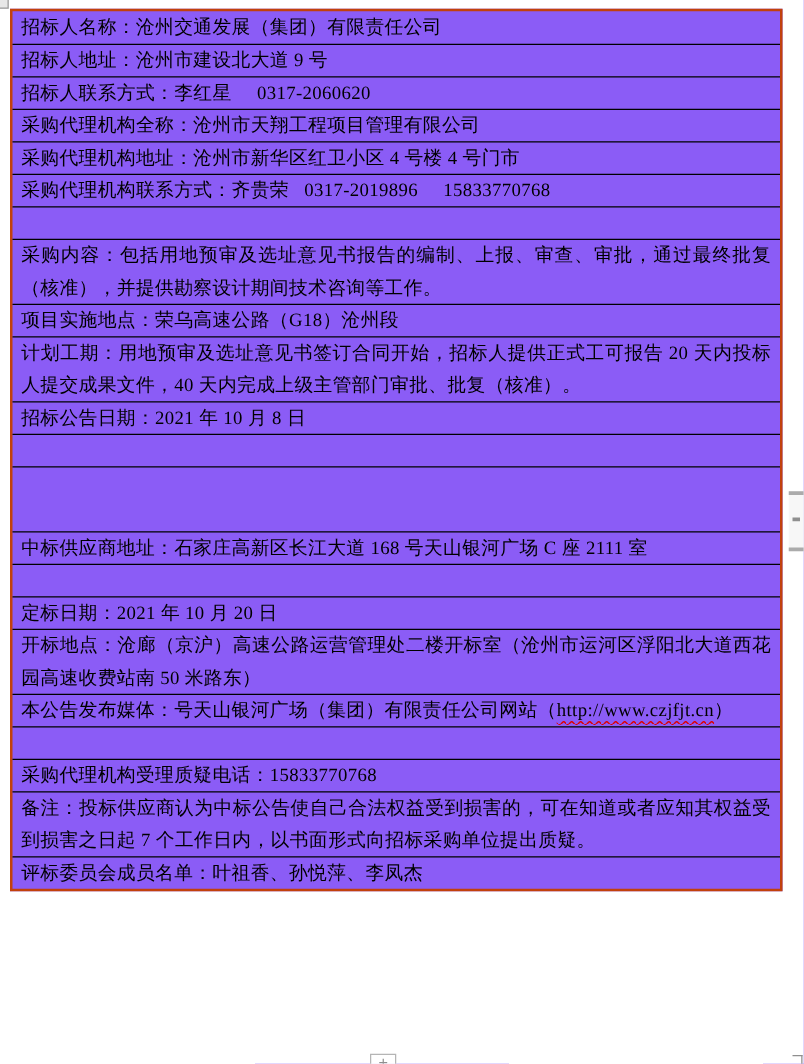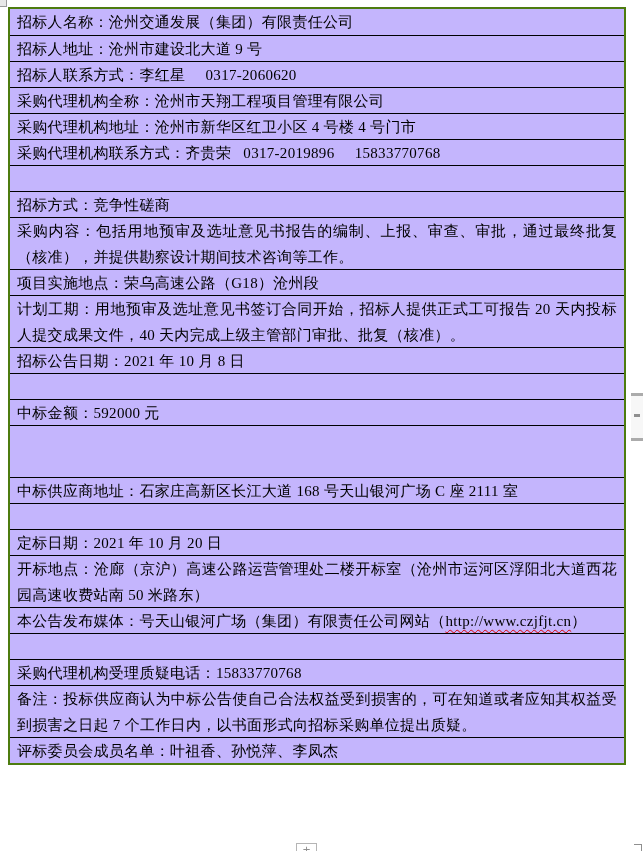--- a/index.html
+++ b/index.html
@@ -4,21 +4,21 @@
 <style>
   html,body{margin:0;padding:0;}
   body{
     width:643px;height:851px;position:relative;overflow:hidden;
     background:#ffffff;
     font-family:"Liberation Serif","DejaVu Serif",serif;
     color:#000;
   }
   .doc-table{
     position:absolute;left:8px;top:7px;width:618px;
-    border:2px solid #4d7c0f;box-sizing:border-box;background:#c4b5fd;
+    border:2px solid #c2410c;box-sizing:border-box;background:#8b5cf6;
   }
   .row{
     position:relative;border-top:1px solid #000;
     padding:0 7px;box-sizing:border-box;
     font-size:15px;line-height:26px;letter-spacing:0.3px;
     white-space:pre-wrap;overflow:hidden;
   }
   .row:first-child{border-top:none;}
   .h1{height:26px;}
   .h2{height:52px;text-align:justify;}
@@ -58,27 +58,25 @@
 <body>
 
 <div class="doc-table">
   <div class="row h1"><span>招标人名称：沧州交通发展（集团）有限责任公司</span></div>
   <div class="row h1"><span>招标人地址：沧州市建设北大道 9 号</span></div>
   <div class="row h1"><span>招标人联系方式：李红星     0317-2060620</span></div>
   <div class="row h1"><span>采购代理机构全称：沧州市天翔工程项目管理有限公司</span></div>
   <div class="row h1"><span>采购代理机构地址：沧州市新华区红卫小区 4 号楼 4 号门市</span></div>
   <div class="row h1"><span>采购代理机构联系方式：齐贵荣   0317-2019896     15833770768</span></div>
   <div class="row h1"><span></span></div>
-  <div class="row h1"><span>招标方式：竞争性磋商</span></div>
   <div class="row h2"><span>采购内容：包括用地预审及选址意见书报告的编制、上报、审查、审批，通过最终批复（核准），并提供勘察设计期间技术咨询等工作。</span></div>
   <div class="row h1"><span>项目实施地点：荣乌高速公路（G18）沧州段</span></div>
   <div class="row h2"><span>计划工期：用地预审及选址意见书签订合同开始，招标人提供正式工可报告 20 天内投标人提交成果文件，40 天内完成上级主管部门审批、批复（核准）。</span></div>
   <div class="row h1"><span>招标公告日期：2021 年 10 月 8 日</span></div>
   <div class="row h1"><span></span></div>
-  <div class="row h1"><span>中标金额：592000 元</span></div>
   <div class="row h2">
     
     
   </div>
   <div class="row h1"><span>中标供应商地址：石家庄高新区长江大道 168 号天山银河广场 C 座 2111 室</span></div>
   <div class="row h1"><span></span></div>
   <div class="row h1"><span>定标日期：2021 年 10 月 20 日</span></div>
   <div class="row h2"><span>开标地点：沧廊（京沪）高速公路运营管理处二楼开标室（沧州市运河区浮阳北大道西花园高速收费站南 50 米路东）</span></div>
   <div class="row h1"><span>本公告发布媒体：号天山银河广场（集团）有限责任公司网站（</span><span class="wavy">http://www.czjfjt.cn</span><span>）</span></div>
   <div class="row h1"><span></span></div>

